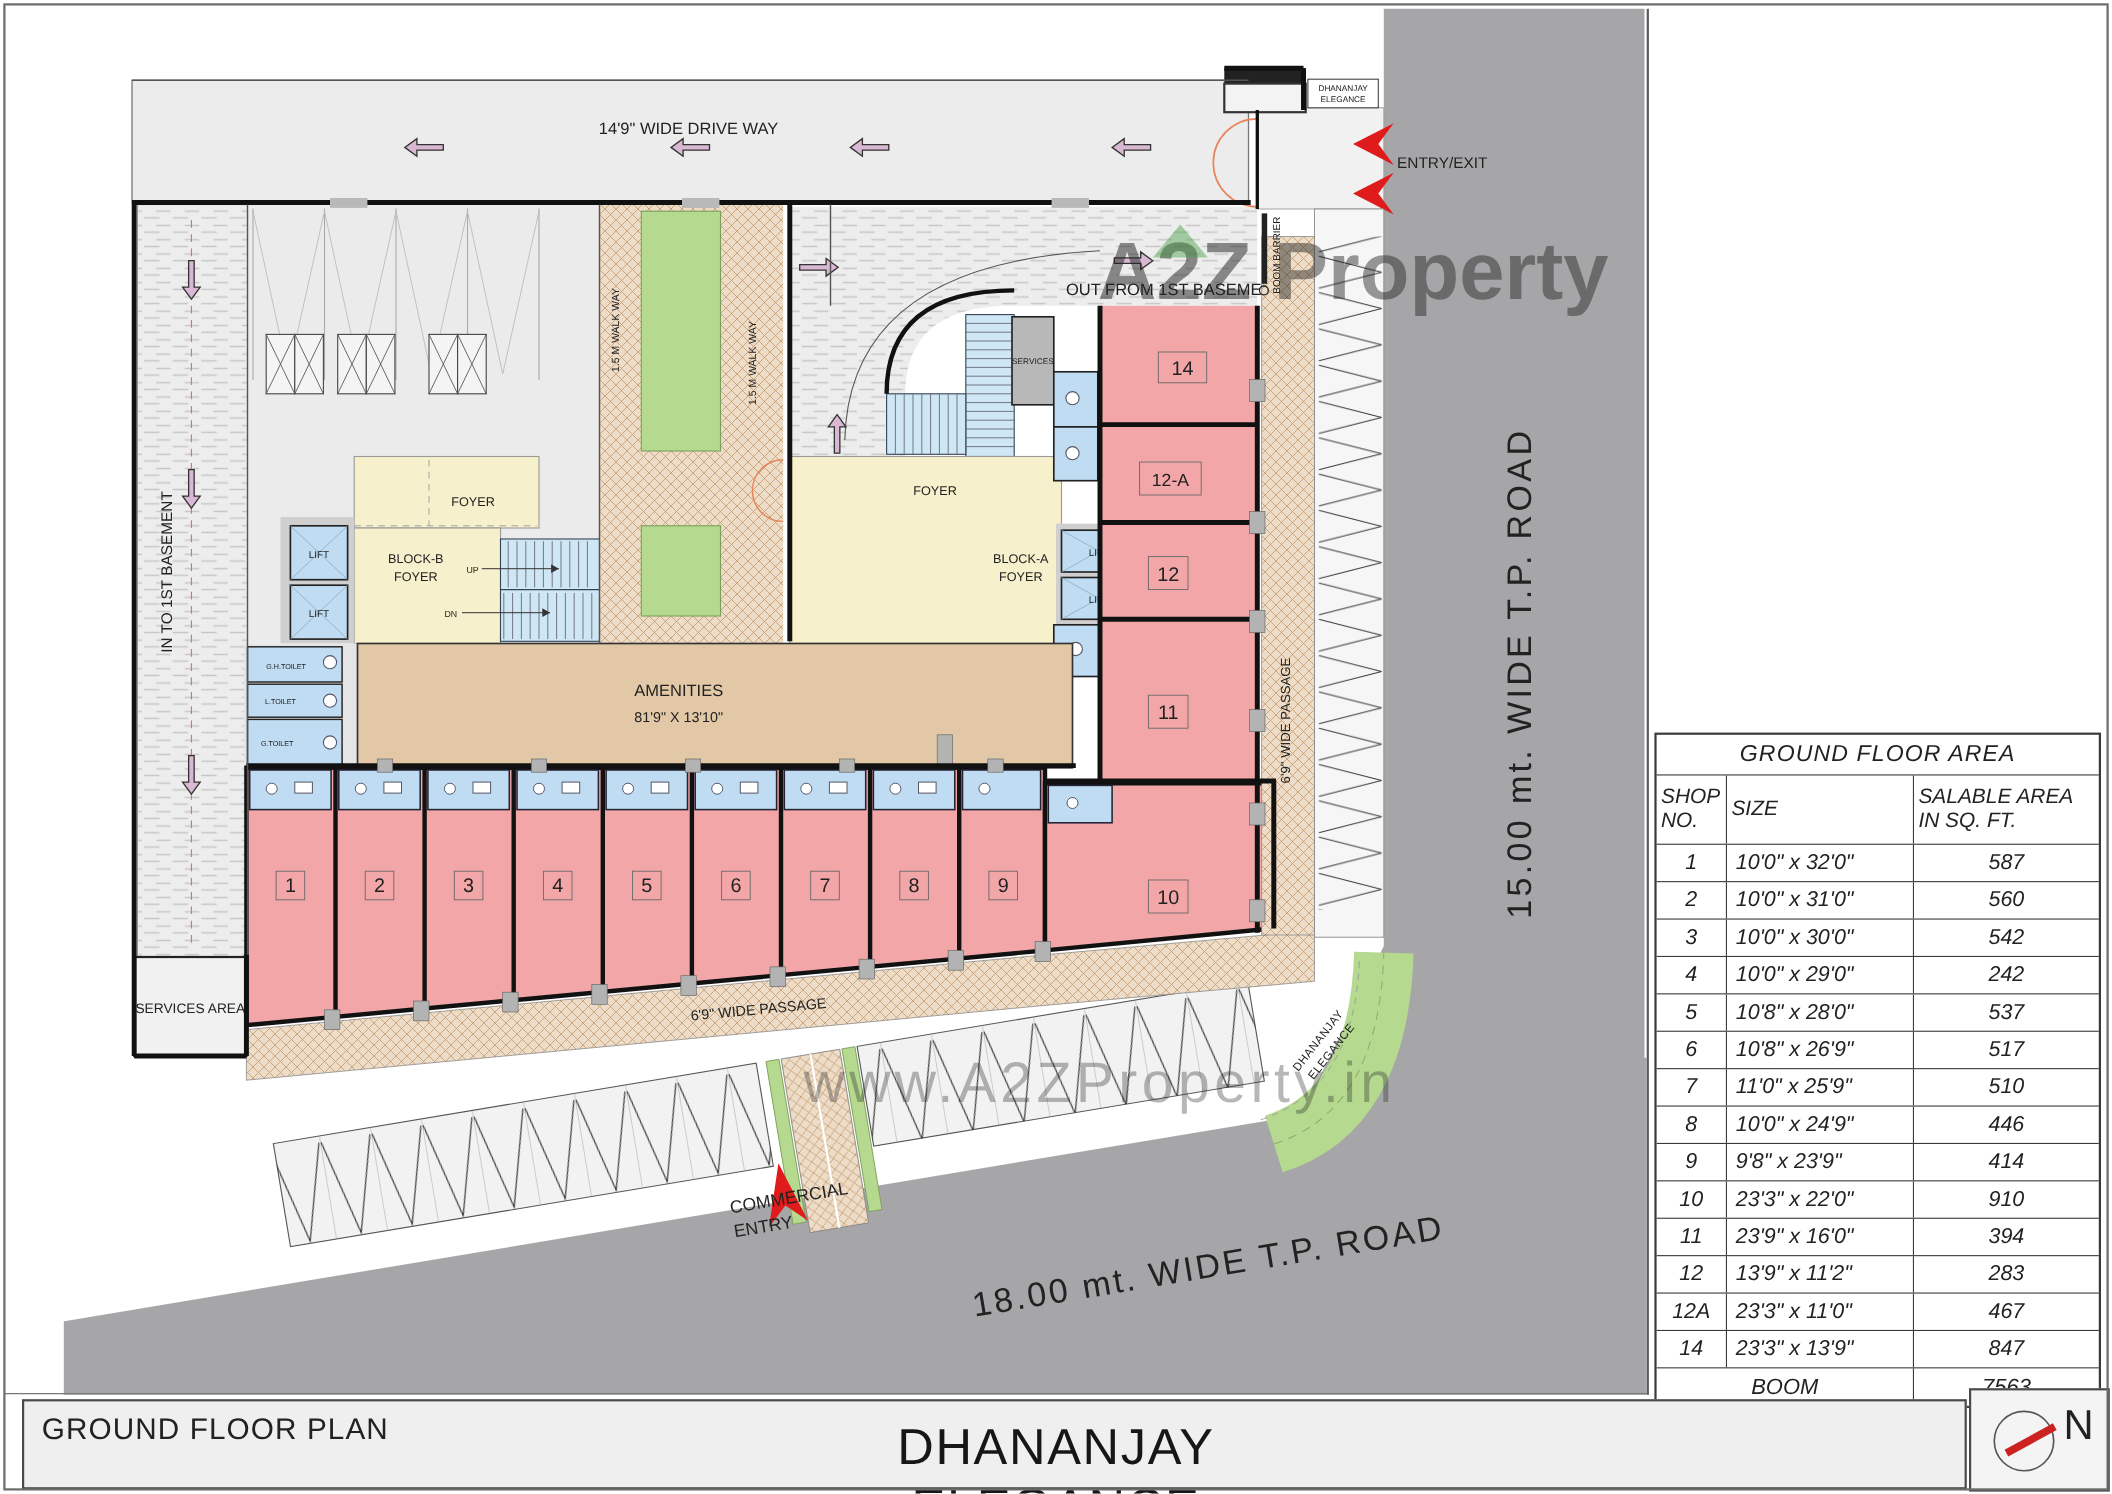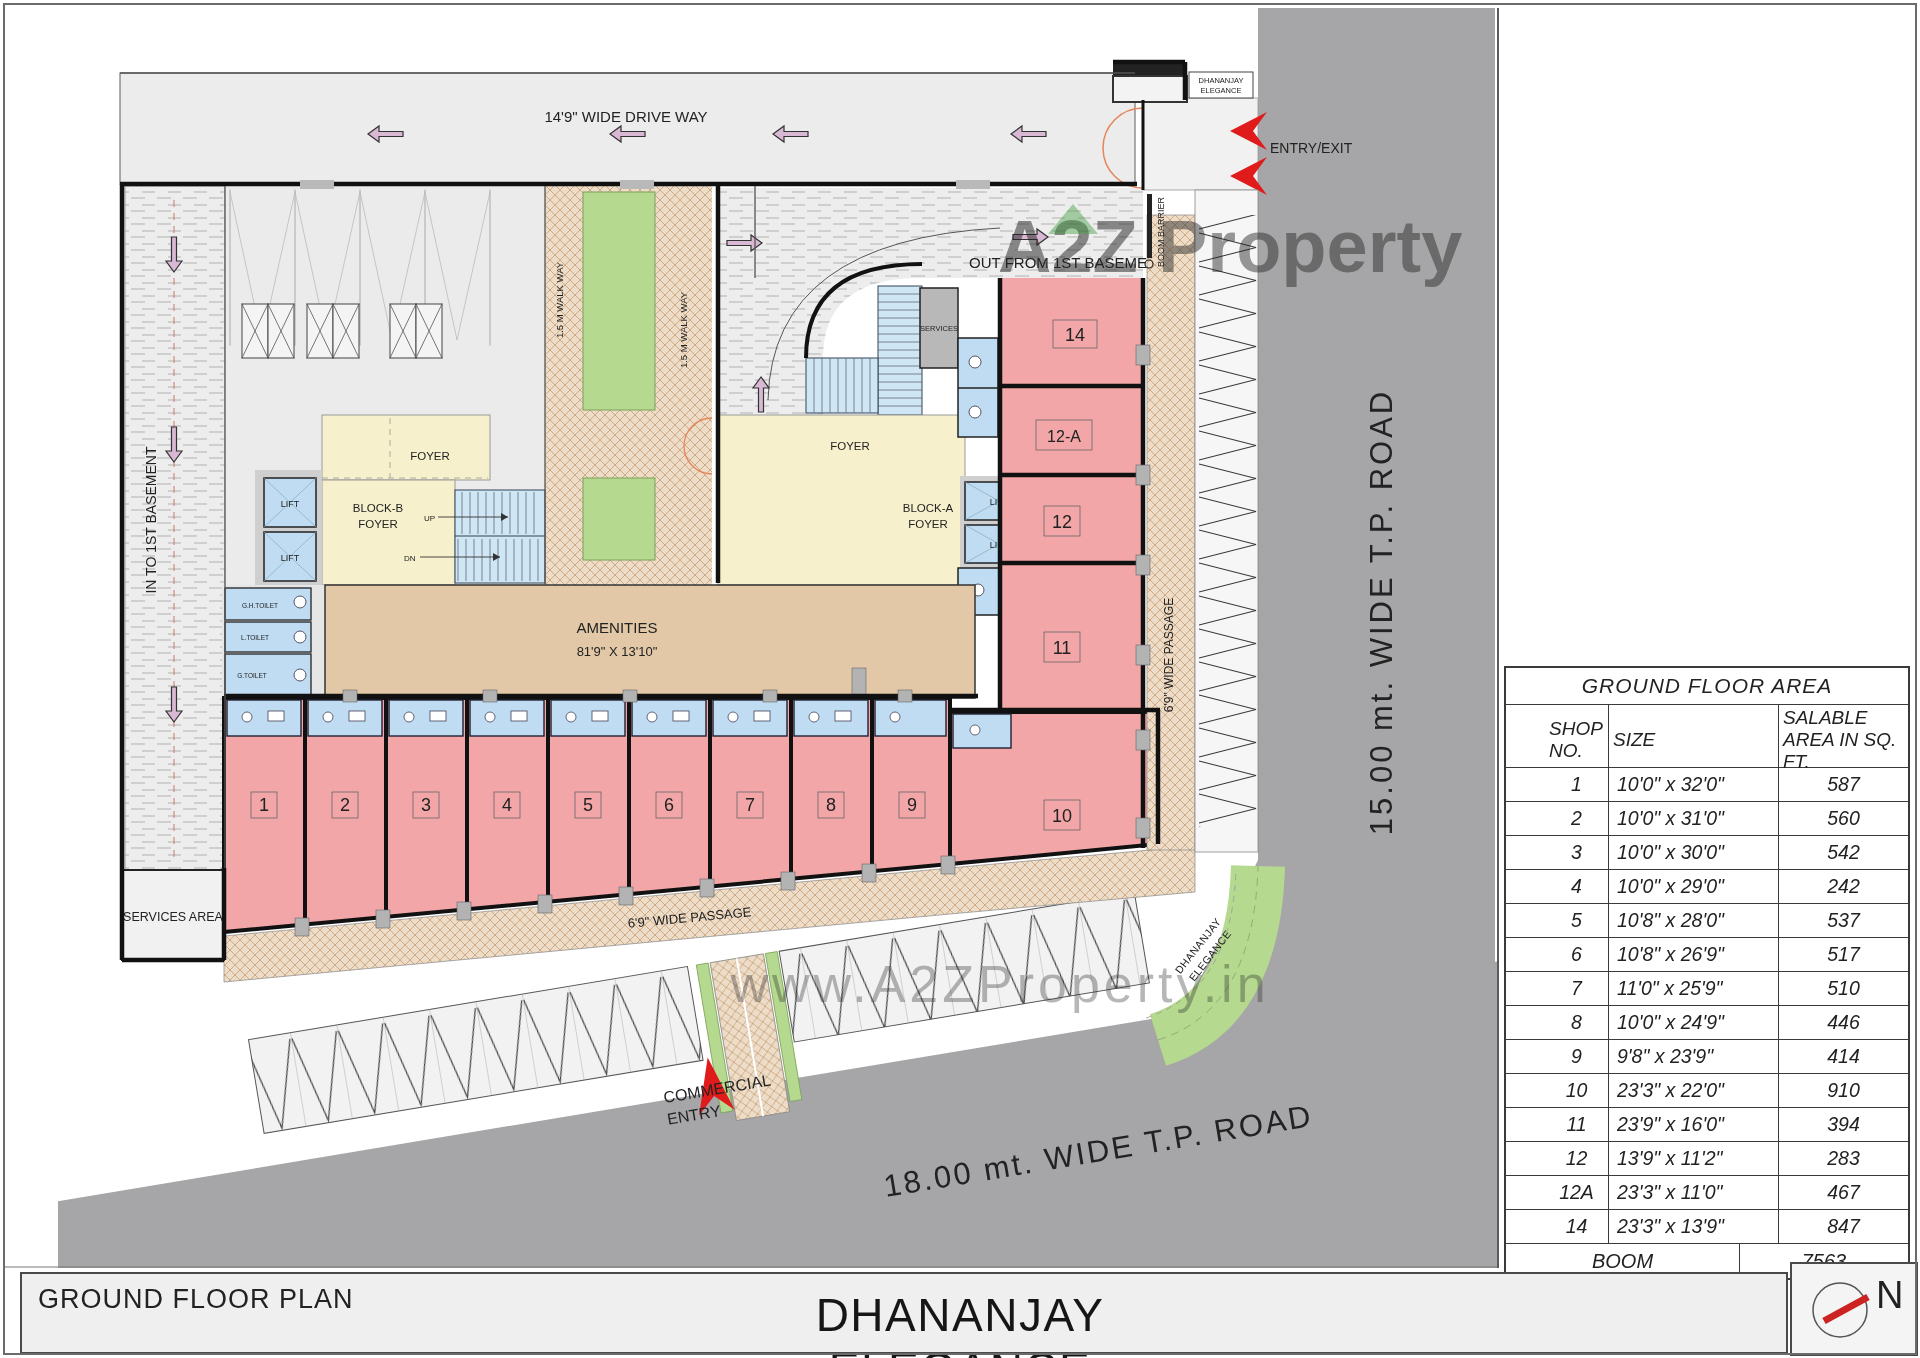--- a/index.html
+++ b/index.html
@@ -7,21 +7,21 @@
          font-family:"Liberation Sans",sans-serif;overflow:hidden;}
   #frame{position:absolute;left:3px;top:3px;right:3px;bottom:3px;border:2px solid #6b6b6b;pointer-events:none;}
   svg{position:absolute;left:0;top:0;font-family:"Liberation Sans",sans-serif;}
   svg text{fill:#222;}
 
   
   #side-panel{position:absolute;left:1497px;top:8px;width:415px;height:1260px;background:#fff;border-left:2px solid #5a5a5a;}
   #area-table{position:absolute;left:5px;top:658px;width:402px;border:2px solid #3a3a3a;background:#fff;color:#222;font-style:italic;}
   #area-table .title{height:36px;display:flex;align-items:center;justify-content:center;
       font-size:21px;letter-spacing:1px;border-bottom:1px solid #3a3a3a;}
-  .tr{display:grid;grid-template-columns:64px 170px 1fr;padding-left:39px;}
+  .tr{display:grid;grid-template-columns:64px 170px 1fr;}
   .tr > div{border-right:1px solid #3a3a3a;display:flex;align-items:center;}
   .tr > div:last-child{border-right:none;}
   #thead{height:62px;border-bottom:1px solid #3a3a3a;font-size:19px;line-height:1.15;}
   #thead > div{padding:2px 4px;}
   #tbody .tr{height:33px;font-size:19.5px;border-bottom:1px solid #3a3a3a;}
   #tbody .c0{justify-content:center;}
   #tbody .c1{padding-left:8px;}
   #tbody .c2{justify-content:center;}
   #trow{display:grid;grid-template-columns:234px 1fr;height:34px;font-size:20px;}
   #trow > div{display:flex;align-items:center;justify-content:center;}

